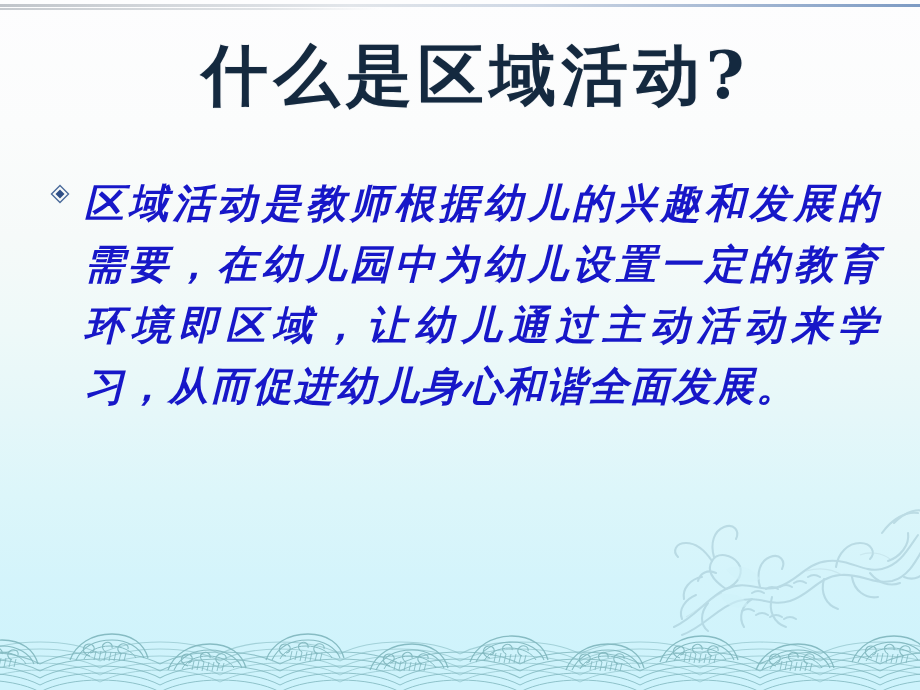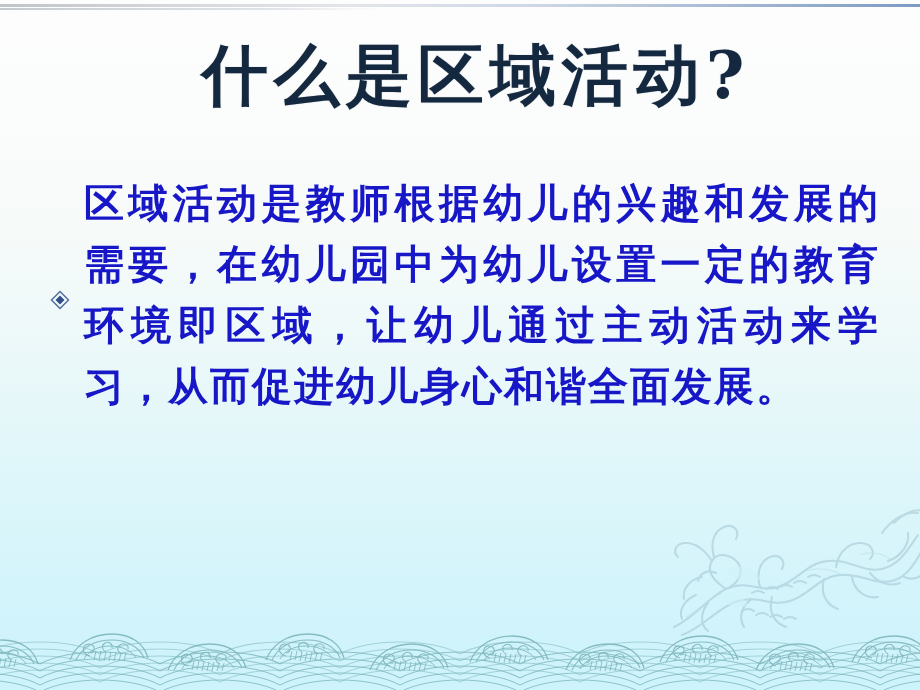--- a/index.html
+++ b/index.html
@@ -96,21 +96,22 @@
     padding-left: 16px;
   }
 
   
   .body-block {
     position: absolute;
     left: 50px;
     top: 172px;
     width: 830px;
     display: flex;
-    align-items: center;
+    align-items: flex-start;
+    font-style: italic;
   }
   .bullet {
     flex: 0 0 auto;
     width: 34px;
     padding-top: 12px;
     text-align: left;
     font-size: 20px;
     line-height: 20px;
     color: #4a6a9a;
   }

